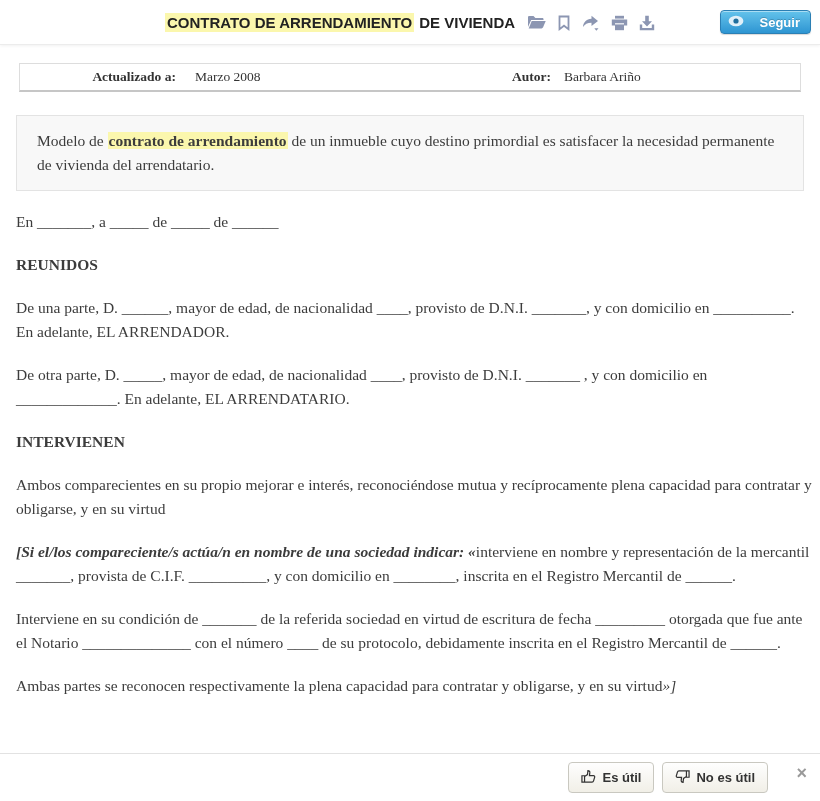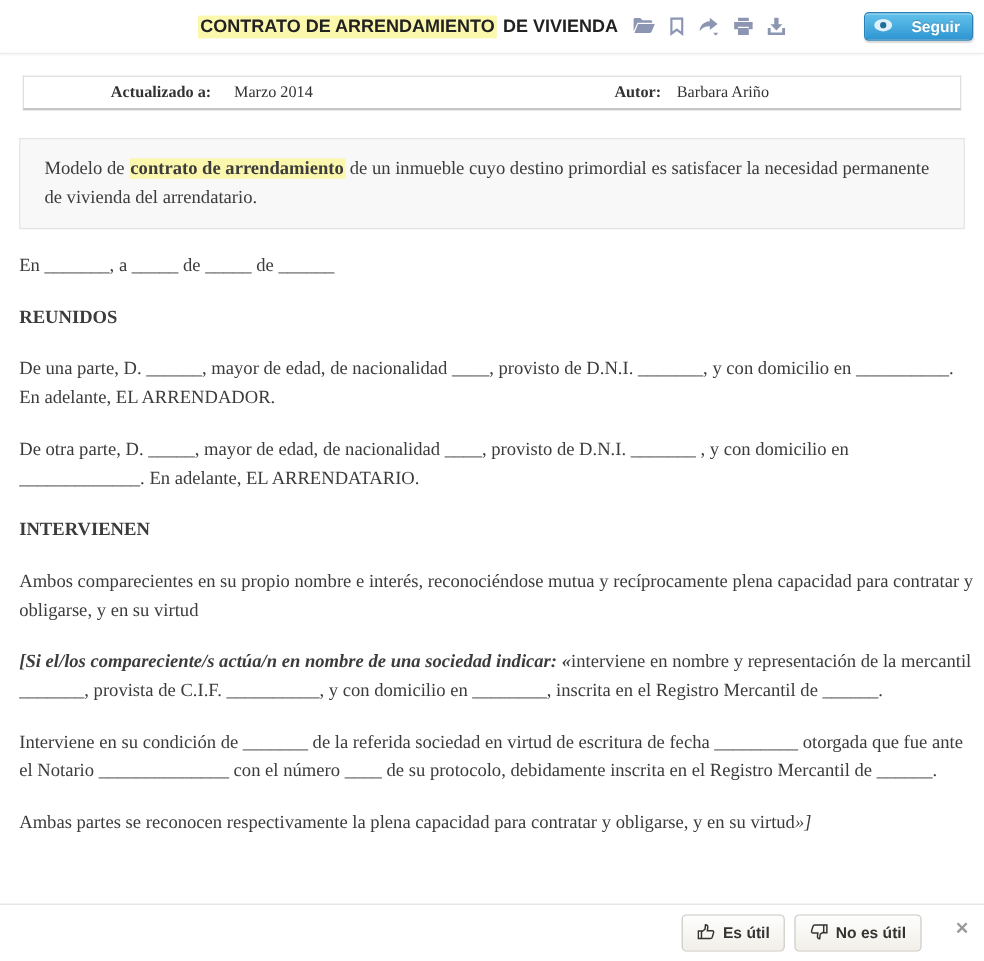--- a/index.html
+++ b/index.html
@@ -7,21 +7,21 @@
   body {
     width:820px; height:801px; background:#fff; overflow:hidden; position:relative;
     font-family:"Liberation Sans", sans-serif; color:#3c3c3c;
   }
 
   
   .header {
     height:45px; background:#fff; display:flex; align-items:center; justify-content:center;
     border-bottom:1px solid #ececec; box-shadow:0 1px 3px rgba(0,0,0,.06); position:relative;
   }
-  .title-group { display:flex; align-items:flex-start; }
+  .title-group { display:flex; align-items:flex-end; }
   .page-title { margin:0; font-size:15px; font-weight:bold; color:#222; white-space:nowrap; }
   .title-hl { background:#fbf7ad; padding:1px 2px; }
   .title-rest { margin-left:5px; }
   .doc-icons { display:flex; align-items:center; gap:11px; margin-left:12px; }
   .doc-icons .ic { display:flex; cursor:pointer; }
   .follow-btn {
     position:absolute; right:9px; top:10px; height:24px; padding:0 10px 0 7px;
     display:flex; align-items:center; gap:16px;
     background:linear-gradient(#64c3eb,#2e95d2); border:1px solid #2b7fb4; border-radius:4px;
     color:#fff; font-size:13px; font-weight:bold; cursor:pointer;
@@ -121,36 +121,36 @@
           <ellipse cx="8" cy="6" rx="7.4" ry="5.2" fill="#dff0f9"></ellipse>
           <circle cx="8" cy="6" r="2.6" fill="#1f6f9e"></circle>
         </svg>
     </span>
     <span>Seguir</span>
   </button>
 </div>
 
 <div class="meta">
   <span class="lbl l1">Actualizado a:</span>
-  <span class="v1">Marzo 2014</span>
+  <span class="v1">Marzo 2008</span>
   <span class="lbl l2">Autor:</span>
   <span class="v2">Barbara Ariño</span>
 </div>
 
 <div class="intro">
   <span>Modelo de </span><span class="hl">contrato de arrendamiento</span><span> de un inmueble cuyo destino primordial es satisfacer la necesidad permanente de vivienda del arrendatario.</span>
 </div>
 
 <div class="doc">
   <p>En _______, a _____ de _____ de ______</p>
   <h2>REUNIDOS</h2>
   <p>De una parte, D. ______, mayor de edad,  de nacionalidad ____, provisto de D.N.I. _______, y con domicilio en __________. En adelante, EL ARRENDADOR.</p>
   <p>De otra parte, D. _____, mayor de edad, de nacionalidad ____, provisto de D.N.I. _______ , y con domicilio en _____________. En adelante, EL ARRENDATARIO.</p>
   <h2>INTERVIENEN</h2>
-  <p>Ambos comparecientes en su propio nombre e interés, reconociéndose mutua y recíprocamente plena capacidad para contratar y obligarse, y en su virtud</p>
+  <p>Ambos comparecientes en su propio mejorar e interés, reconociéndose mutua y recíprocamente plena capacidad para contratar y obligarse, y en su virtud</p>
   <p><span class="lead-bi">[Si el/los compareciente/s actúa/n en nombre de una sociedad indicar: «</span><span>interviene en nombre y representación de la mercantil _______, provista de C.I.F. __________, y con domicilio en ________, inscrita en el Registro Mercantil de ______.</span></p>
   <p>Interviene en su condición de _______ de la referida sociedad en virtud de escritura de fecha _________ otorgada que fue ante el Notario ______________ con el número ____ de su protocolo, debidamente inscrita en el Registro Mercantil de ______.</p>
   <p><span>Ambas partes se reconocen respectivamente la plena capacidad para contratar y obligarse, y en su virtud</span><span class="suffix-i">»]</span></p>
 </div>
 
 <div class="feedback-bar">
   <button class="fb-btn">
     <span>
       <svg width="15" height="15" viewBox="0 0 16 16">
           <path d="M1 7.2h2.8v6.8H1zM3.8 13V8l3.1-2.1.5-4.1c1.4 0 2.1.9 2 2.1L9 7h4.4c.8 0 1.4.8 1.2 1.6l-1.2 4.1c-.2.7-.9 1.3-1.6 1.3H3.8z" fill="none" stroke="#333" stroke-width="1.3"></path>

